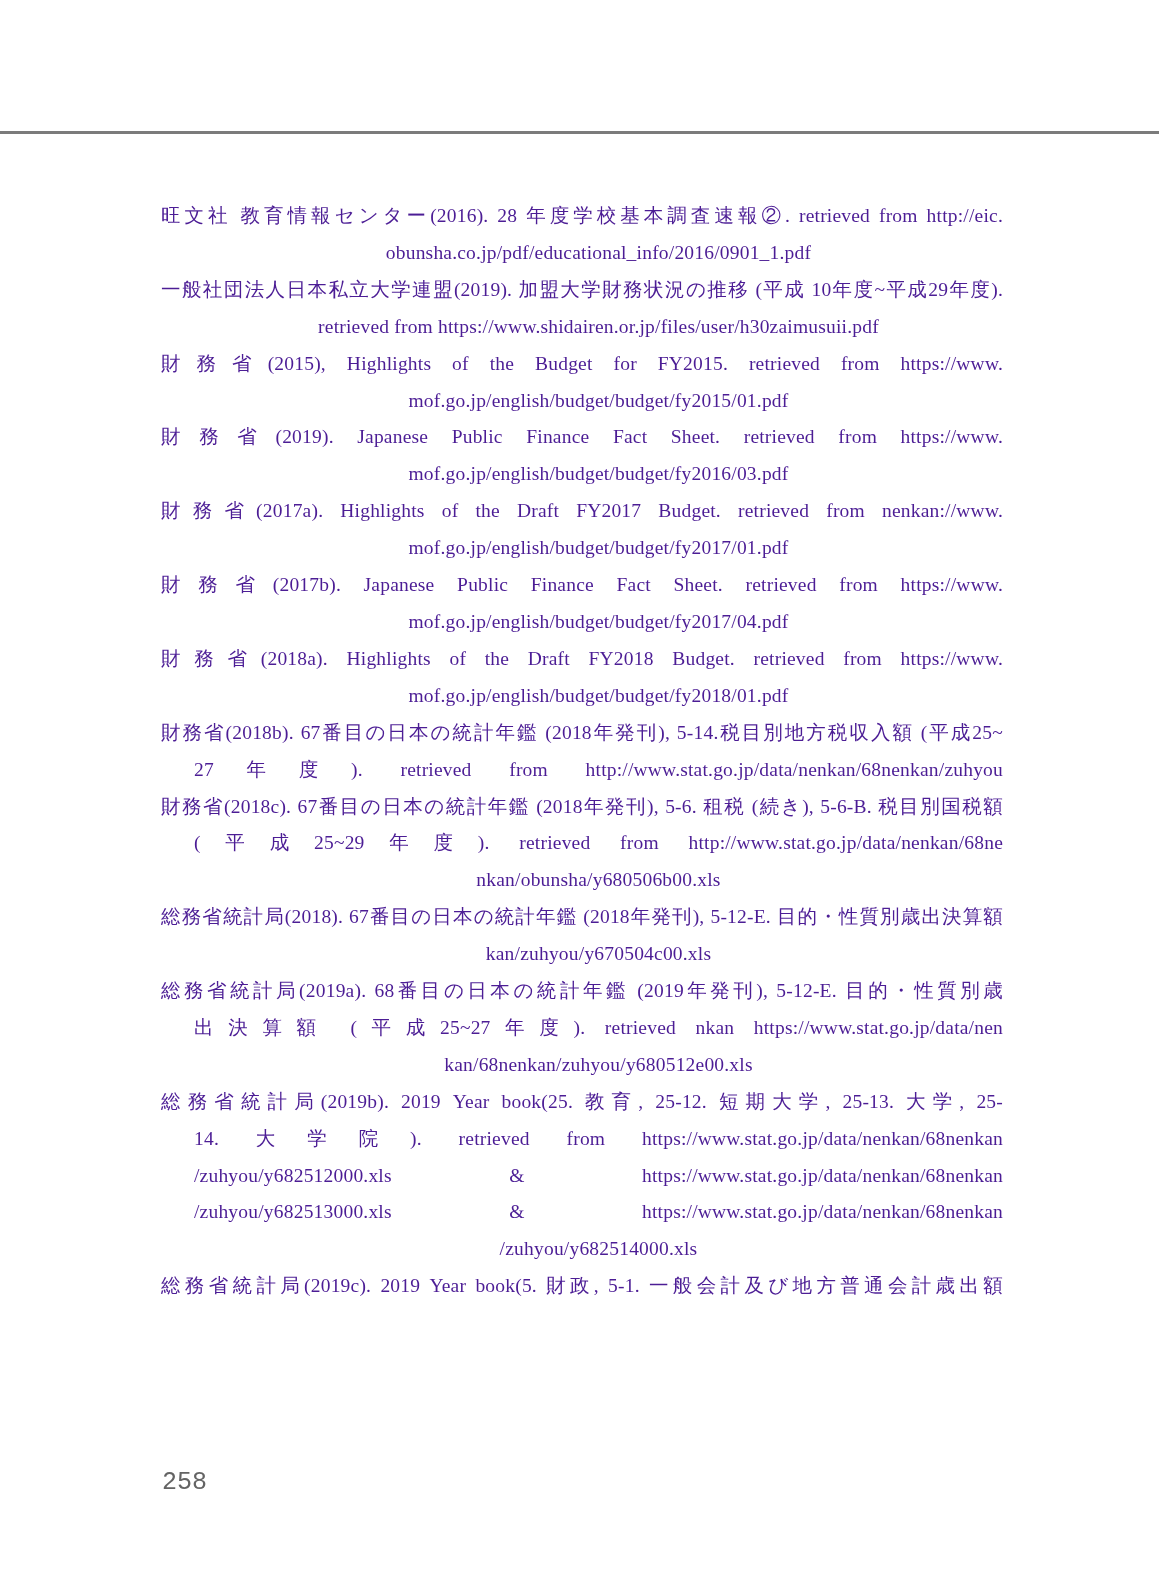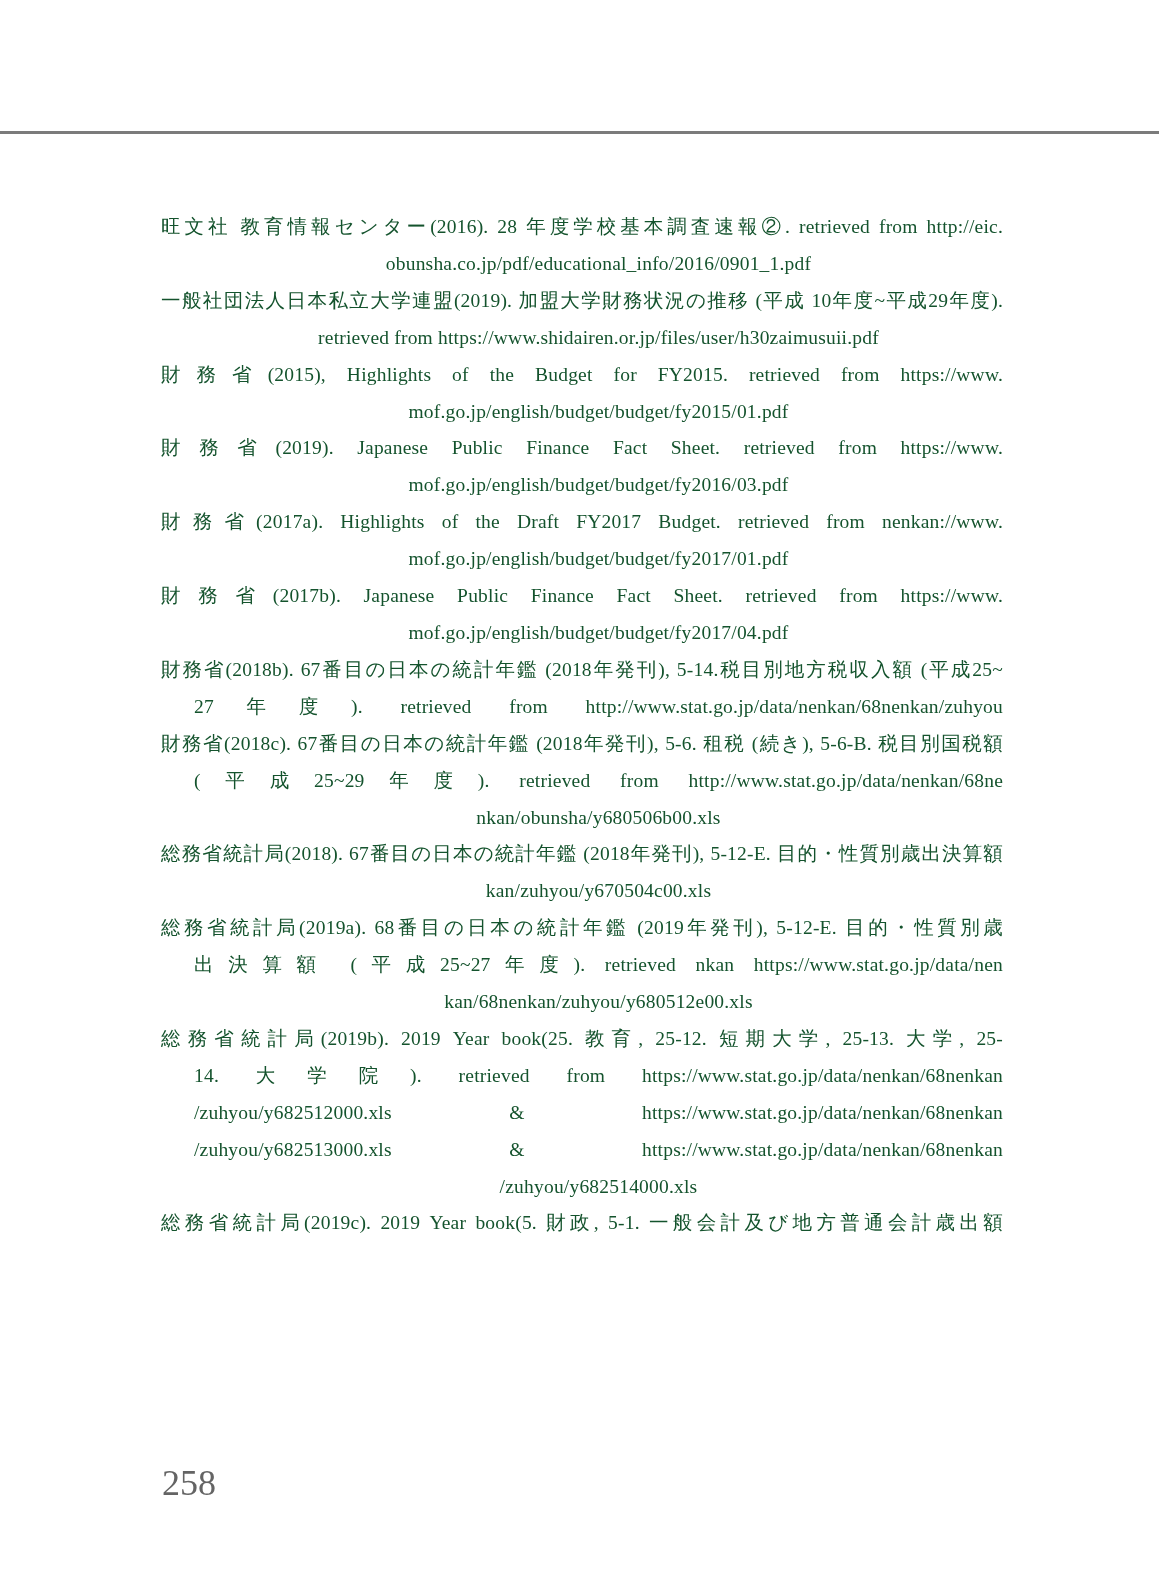--- a/index.html
+++ b/index.html
@@ -43,34 +43,34 @@
     text-align: justify;
     text-align-last: justify;
   }
   .ref-line.cont {
     padding-left: 33px;
   }
   .page-number {
     position: absolute;
     left: 162px;
     top: 1468px;
-    font-family: Liberation Serif, serif;
-    font-size: 36px;
+    font-family: Liberation Mono, monospace;
+    font-size: 25px;
     line-height: 30px;
     color: #646464;
   }
 </style>
 </head>
 <body>
 
 <div class="page">
 
   <div class="header-divider" style="background: rgb(123, 123, 123);"></div>
 
-  <section class="refs" id="refs-list" style="color: #14532d; margin-top: 11px;">
+  <section class="refs" id="refs-list" style="color: #4c1d95;">
       <div class="ref-entry">
         <div class="ref-line flush">旺文社 教育情報センター(2016). 28 年度学校基本調査速報②. retrieved from http://eic.</div>
         <div class="ref-line cont">obunsha.co.jp/pdf/educational_info/2016/0901_1.pdf</div>
       </div>
       <div class="ref-entry">
         <div class="ref-line flush">一般社団法人日本私立大学連盟(2019). 加盟大学財務状況の推移 (平成 10年度~平成29年度).</div>
         <div class="ref-line cont">retrieved from https://www.shidairen.or.jp/files/user/h30zaimusuii.pdf</div>
       </div>
       <div class="ref-entry">
         <div class="ref-line flush">財務省(2015), Highlights of the Budget for FY2015. retrieved from https://www.</div>
@@ -80,20 +80,24 @@
         <div class="ref-line flush">財務省(2019). Japanese Public Finance Fact Sheet. retrieved from https://www.</div>
         <div class="ref-line cont">mof.go.jp/english/budget/budget/fy2016/03.pdf</div>
       </div>
       <div class="ref-entry">
         <div class="ref-line flush">財務省(2017a). Highlights of the Draft FY2017 Budget. retrieved from nenkan://www.</div>
         <div class="ref-line cont">mof.go.jp/english/budget/budget/fy2017/01.pdf</div>
       </div>
       <div class="ref-entry">
         <div class="ref-line flush">財務省(2017b). Japanese Public Finance Fact Sheet. retrieved from https://www.</div>
         <div class="ref-line cont">mof.go.jp/english/budget/budget/fy2017/04.pdf</div>
+      </div>
+      <div class="ref-entry">
+        <div class="ref-line flush">財務省(2018a). Highlights of the Draft FY2018 Budget. retrieved from https://www.</div>
+        <div class="ref-line cont">mof.go.jp/english/budget/budget/fy2018/01.pdf</div>
       </div>
       <div class="ref-entry">
         <div class="ref-line flush">財務省(2018b). 67番目の日本の統計年鑑 (2018年発刊), 5-14.税目別地方税収入額 (平成25~</div>
         <div class="ref-line cont flush">27年度). retrieved from http://www.stat.go.jp/data/nenkan/68nenkan/zuhyou</div>
       </div>
       <div class="ref-entry">
         <div class="ref-line flush">財務省(2018c). 67番目の日本の統計年鑑 (2018年発刊), 5-6. 租税 (続き), 5-6-B. 税目別国税額</div>
         <div class="ref-line cont flush">(平成25~29年度). retrieved from http://www.stat.go.jp/data/nenkan/68ne</div>
         <div class="ref-line cont">nkan/obunsha/y680506b00.xls</div>
       </div>

